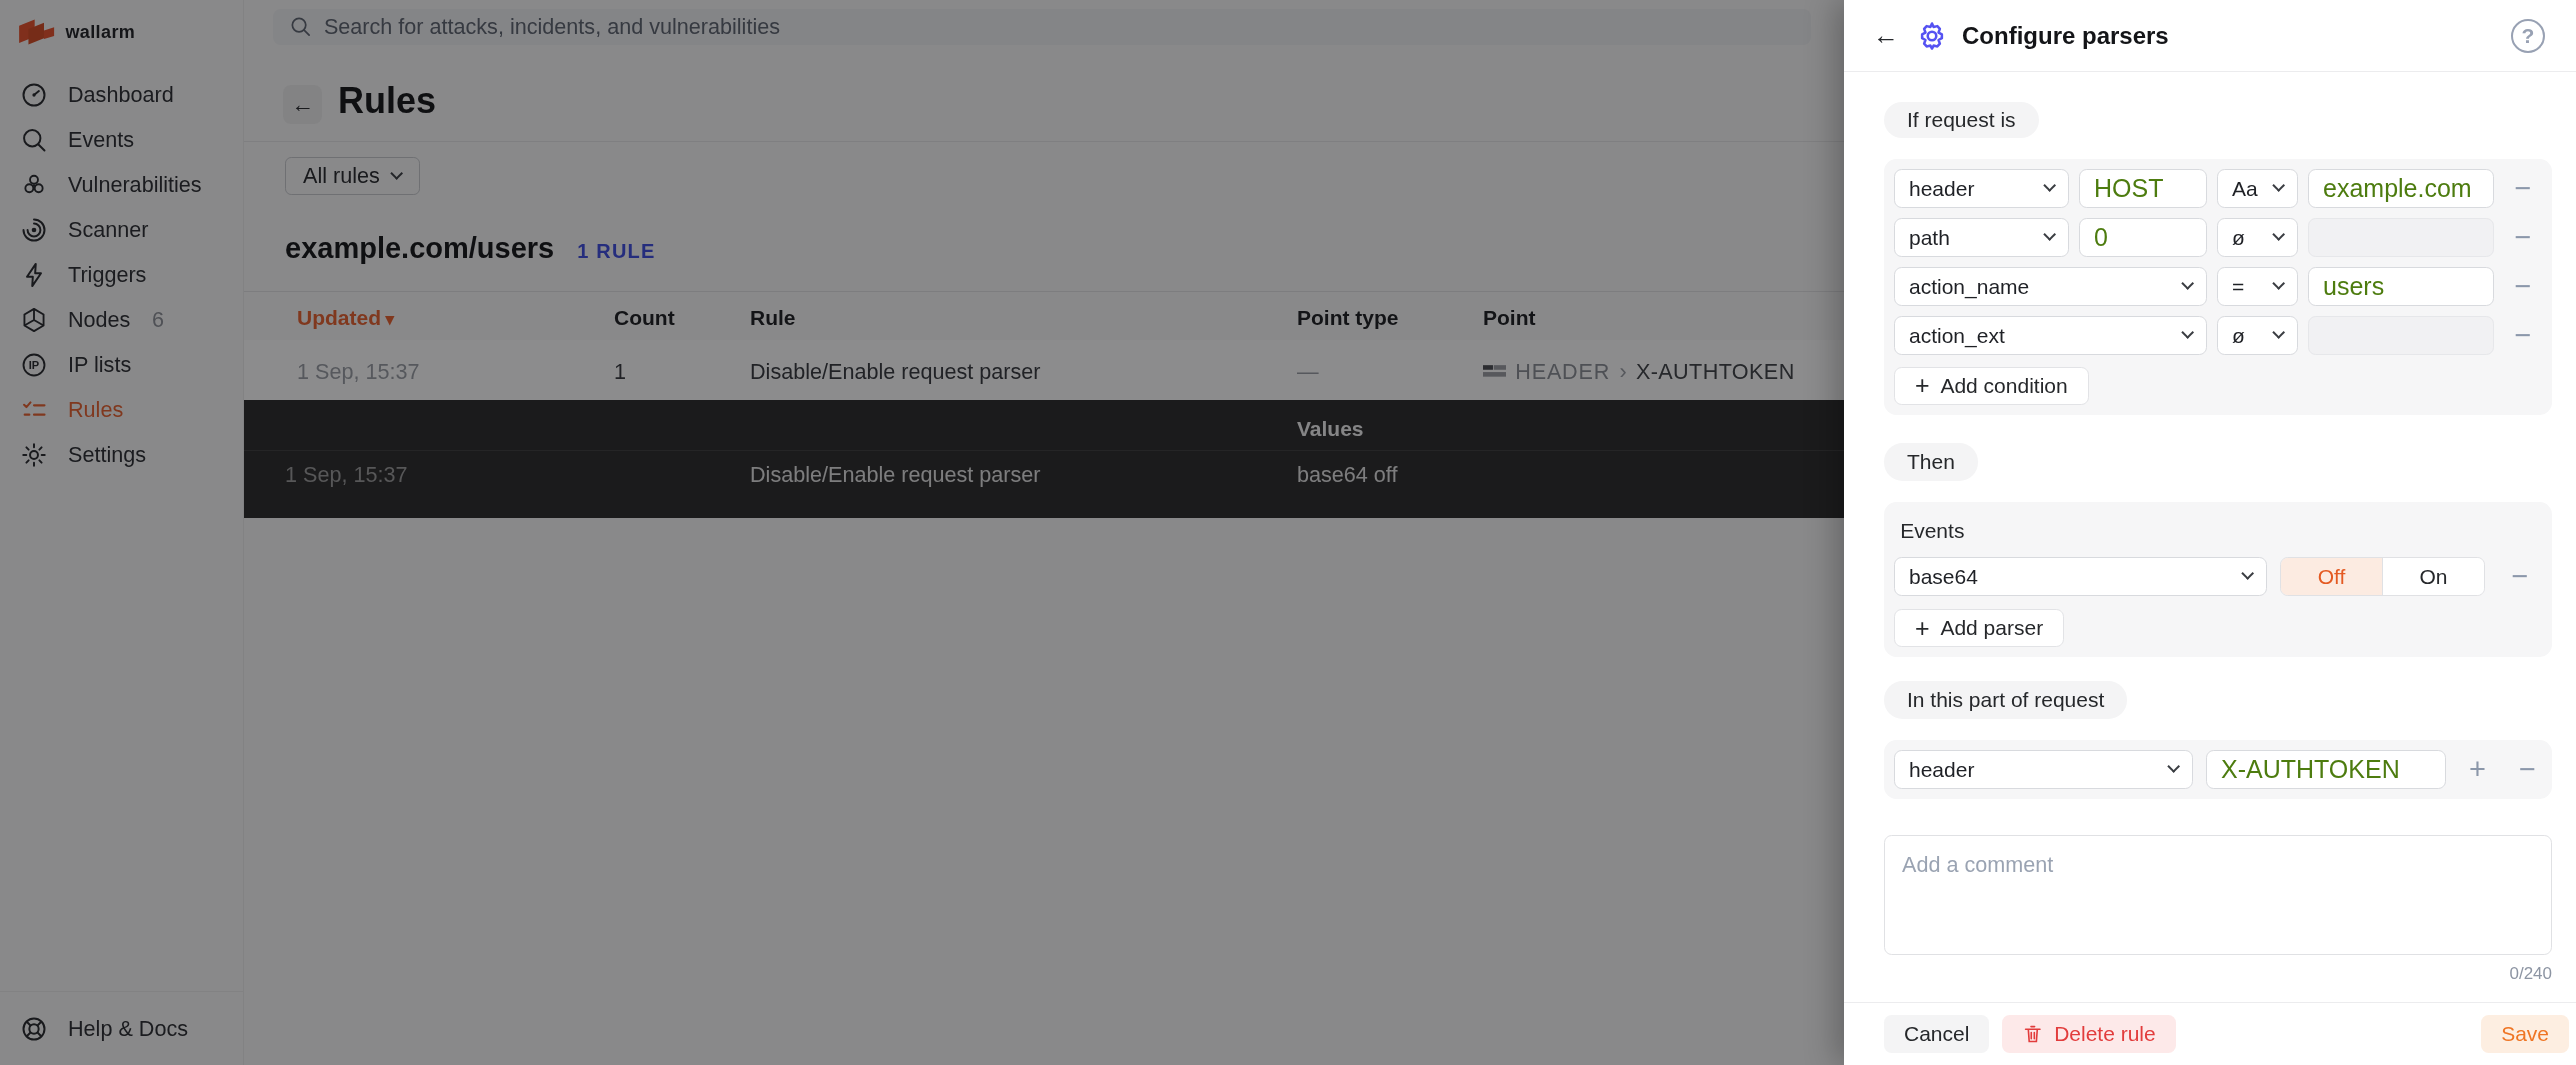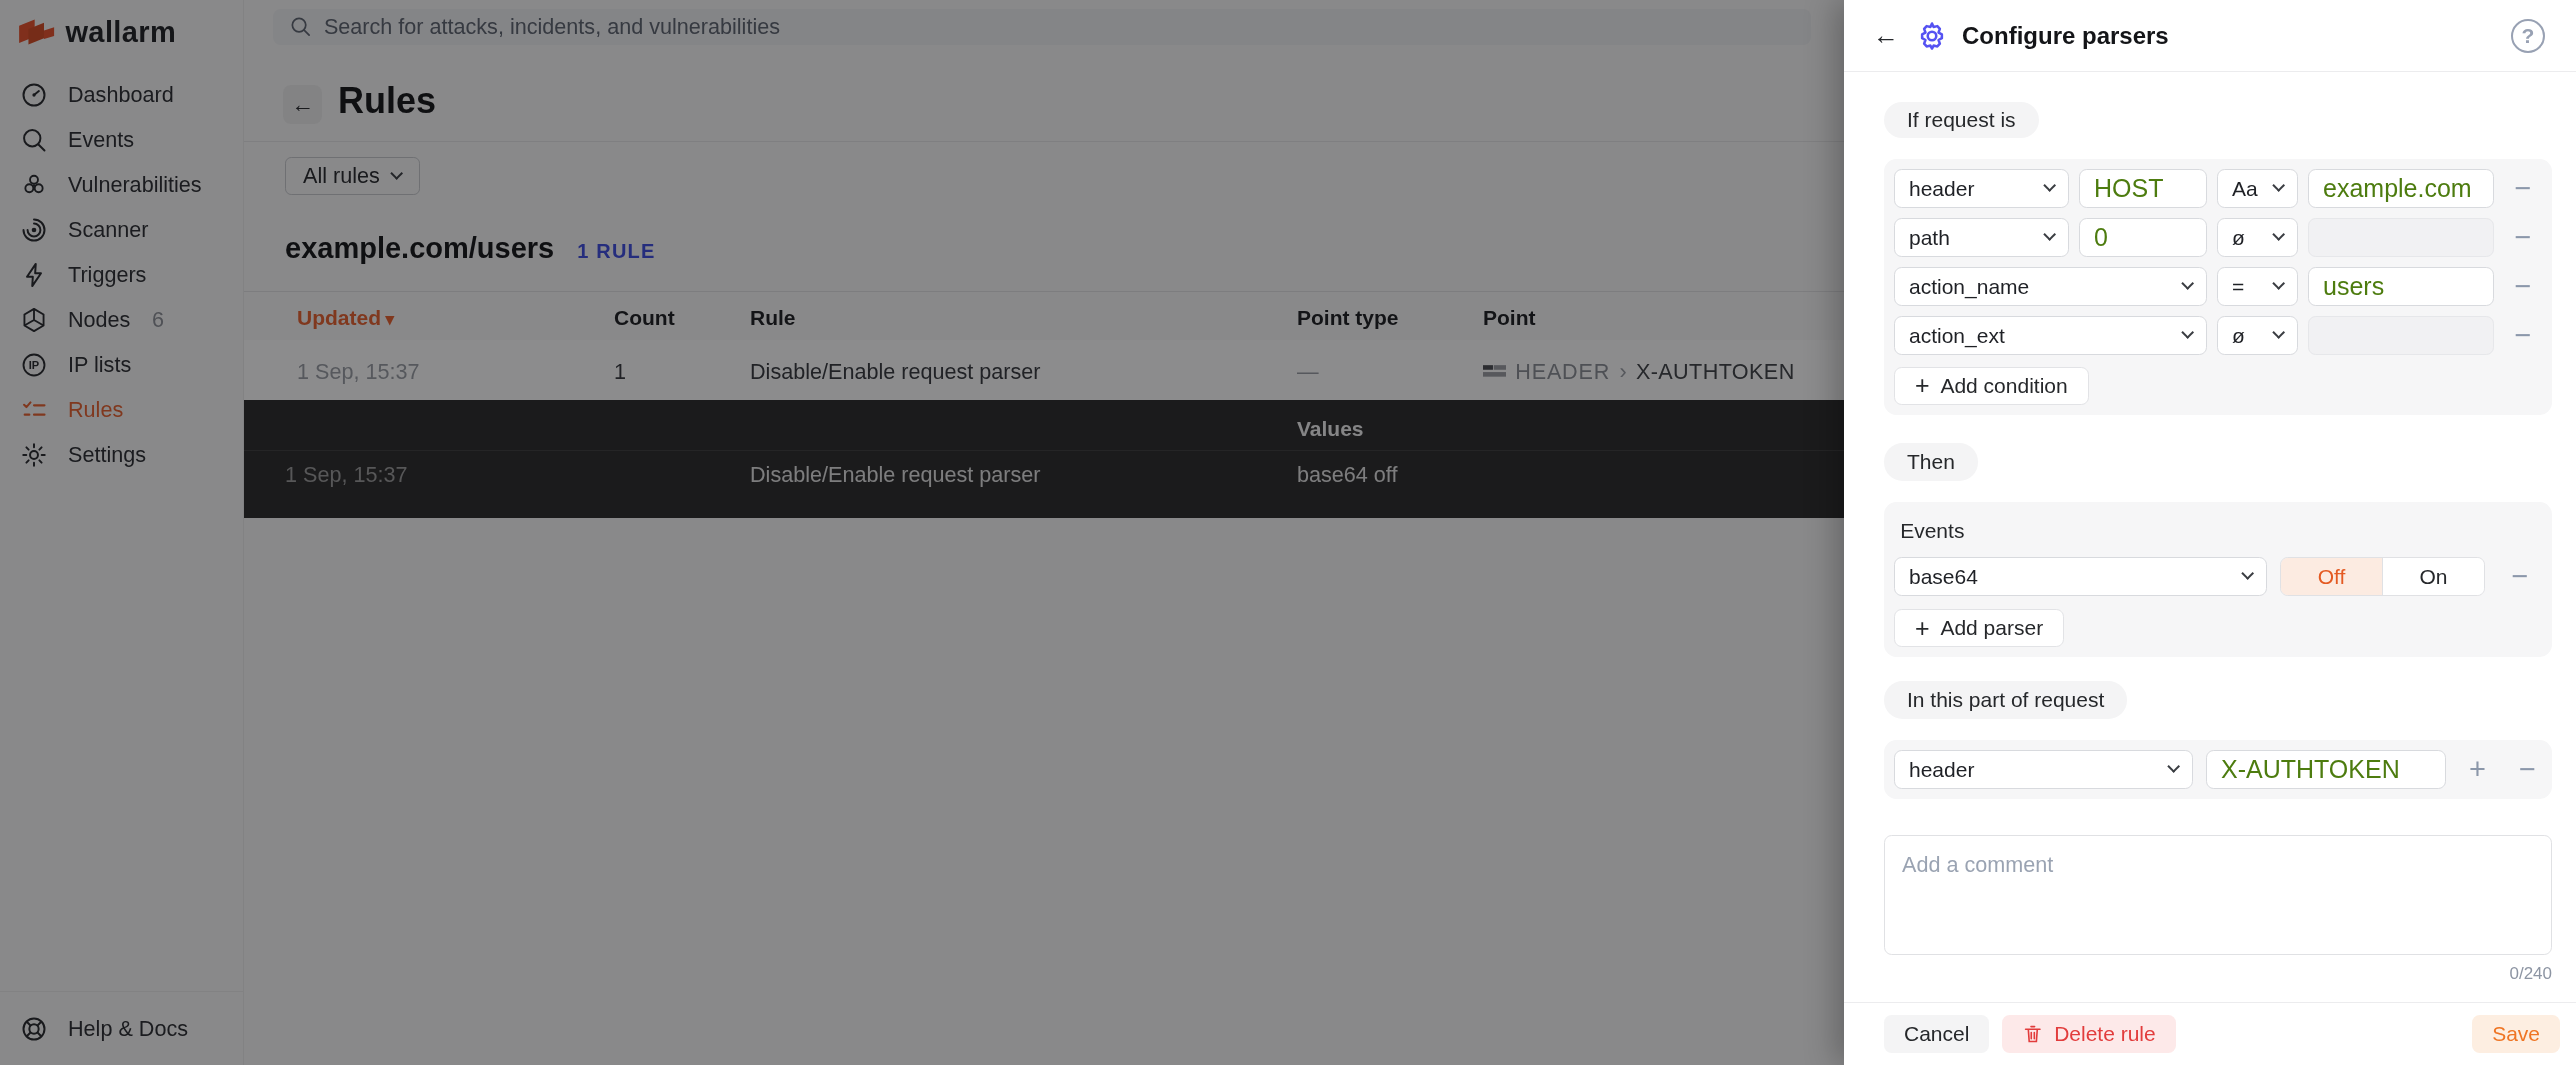--- a/index.html
+++ b/index.html
@@ -7,21 +7,21 @@
   body {
     font-family:"Liberation Sans", sans-serif;
     background:#fafafa; position:relative; overflow:hidden; color:#1d1f23;
   }
   
   .sidebar {
     position:absolute; left:0; top:0; width:244px; height:100%;
     background:#fafafa; border-right:0.8px solid #ececec; z-index:10;
   }
   .logo { display:flex; align-items:center; gap:10.8px; padding:15.5px 0 0 18.6px; height:49px; }
-  .logo-word { font-size:29px; font-weight:700; color:#1f2125; letter-spacing:0.4px; }
+  .logo-word { font-size:18px; font-weight:700; color:#1f2125; letter-spacing:0.4px; }
   .nav { margin-top:23px; }
   .nav-item {
     display:flex; align-items:center; gap:20px; height:45px; padding-left:20px;
     font-size:21.6px; color:#2b2d31; cursor:pointer;
   }
   .nav-item .ic { width:28px; height:28px; flex:0 0 28px; color:#26282c; }
   .nav-item.active, .nav-item.active .ic { color:#e8612f; }
   .nav-badge { color:#8d9097; margin-left:1.5px; }
   .side-footer {
     position:absolute; left:0; right:0; bottom:0; border-top:0.8px solid #ececec; padding:14px 0;
@@ -131,21 +131,21 @@
   .grid-part { display:grid; grid-template-columns:299px 240px 37px 37px; gap:13px; }
   .comment {
     width:100%; height:120px; margin-top:36px; border:0.8px solid #e0e1e4; border-radius:7.7px;
     resize:none; outline:none; padding:15.5px 17px; font-size:21.6px; color:#1f2126;
     font-family:"Liberation Sans", sans-serif;
   }
   .comment::placeholder { color:#9aa3b2; }
   .counter { text-align:right; font-size:17px; color:#8d95a3; margin-top:6.2px; }
   .modal-foot {
     position:absolute; bottom:0; left:0; right:0; height:63px; border-top:0.8px solid #ececee;
-    display:flex; align-items:center; gap:12.4px; padding:0 16px 0 40px; background:#fff;
+    display:flex; align-items:center; gap:12.4px; padding:0 7px 0 40px; background:#fff;
   }
   .btn { height:38px; border:none; border-radius:7.7px; padding:0 20px; font-size:21px;
     display:inline-flex; align-items:center; gap:10.8px; cursor:pointer; font-family:"Liberation Sans", sans-serif; }
   .btn-cancel { background:#f4f4f5; color:#26282b; }
   .btn-delete { background:#fde9e9; color:#e23c3c; }
   .btn-save { background:#fdeee1; color:#ef7524; margin-left:auto; }
   .t-ic { width:21.6px; height:21.6px; }
 </style>
 </head>
 <body>

